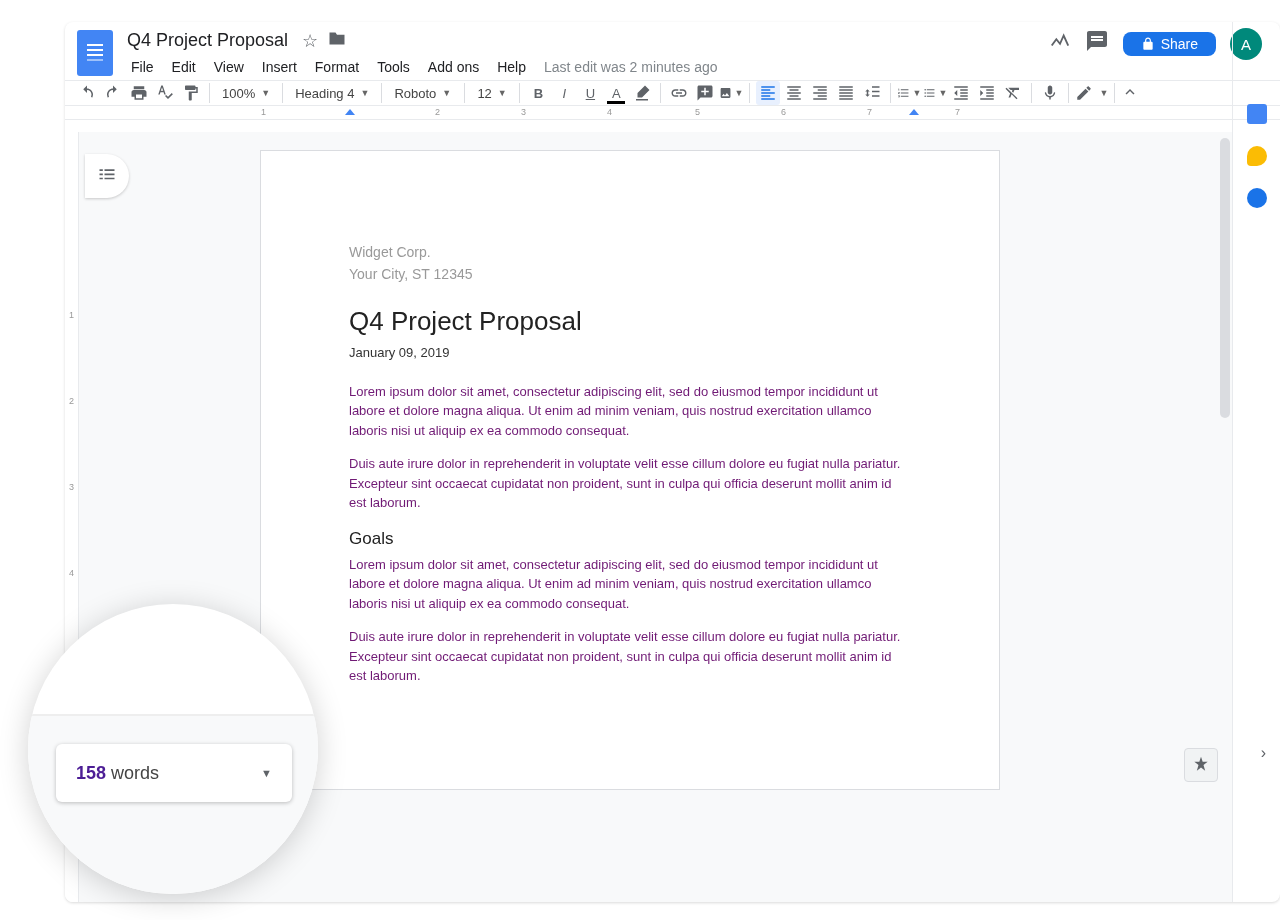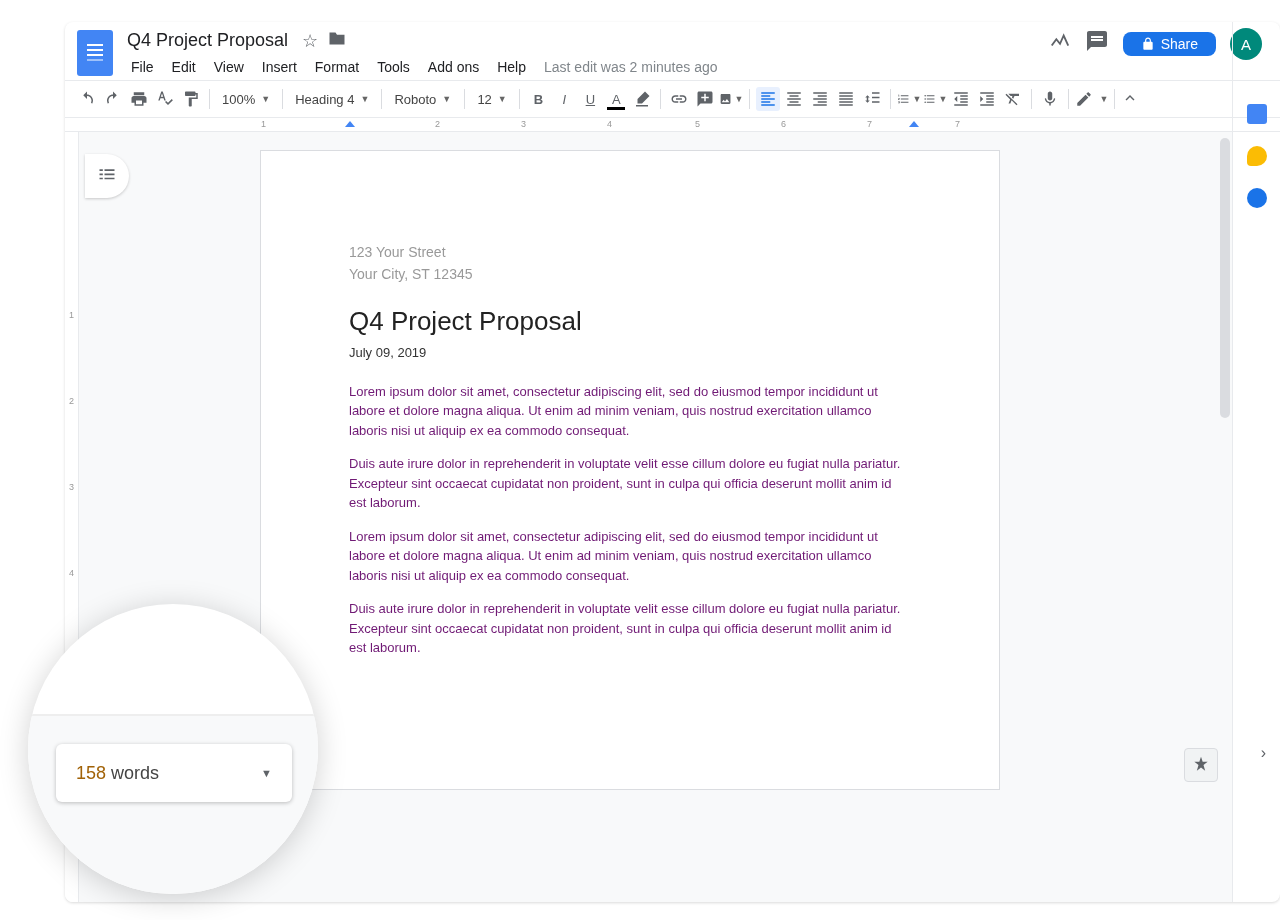--- a/index.html
+++ b/index.html
@@ -16,21 +16,21 @@
 .star-icon,.folder-icon{color:#5f6368;font-size:18px;cursor:pointer;}
 .menus{display:flex;gap:2px;font-size:14px;color:#202124;}
 .menu-item{padding:4px 8px;border-radius:4px;cursor:pointer;}
 .last-edit{color:#80868b;padding:4px 8px;font-size:14px;}
 .header-right{display:flex;align-items:center;gap:14px;padding-right:8px;}
 .hr-icon{color:#5f6368;font-size:22px;cursor:pointer;}
 .share-btn{background:#1a73e8;color:#fff;border:none;border-radius:8px;padding:4px 18px;font-size:14px;font-weight:500;display:flex;align-items:center;gap:6px;cursor:pointer;}
 .avatar{width:32px;height:32px;border-radius:50%;background:#00897b;color:#fff;display:flex;align-items:center;justify-content:center;font-size:15px;font-weight:500;}
 
 
-.toolbar{display:flex;align-items:center;padding:4px 10px;border-top:1px solid #e8eaed;border-bottom:1px solid #e8eaed;height:38px;gap:2px;font-size:13px;color:#444;}
+.toolbar{display:flex;align-items:center;padding:4px 10px;border-top:1px solid #e8eaed;border-bottom:1px solid #e8eaed;height:26px;gap:2px;font-size:13px;color:#444;}
 .tb-btn{width:24px;height:24px;display:flex;align-items:center;justify-content:center;cursor:pointer;border-radius:3px;color:#5f6368;}
 .tb-btn.active{background:#e8f0fe;color:#1a73e8;}
 .tb-sep{width:1px;height:20px;background:#dadce0;margin:0 4px;}
 .tb-sel{display:flex;align-items:center;gap:6px;padding:2px 6px;cursor:pointer;color:#444;font-size:13px;}
 .tb-sel .arrow{font-size:9px;color:#666;}
 .tb-drop{font-size:9px;color:#666;margin-left:2px;}
 .zoom-sel,.style-sel,.font-sel,.size-sel{min-width:42px;}
 .style-sel{min-width:80px;}
 .font-sel{min-width:70px;}
 
@@ -66,21 +66,21 @@
 
 
 .edit-mode{display:flex;align-items:center;gap:4px;cursor:pointer;color:#5f6368;}
 .collapse-up{cursor:pointer;color:#5f6368;}
 
 
 .magnifier{position:absolute;left:28px;bottom:26px;width:290px;height:290px;border-radius:50%;background:#fff;box-shadow:0 4px 30px rgba(0,0,0,0.18);overflow:hidden;}
 .mag-inner{position:absolute;left:0;right:0;bottom:0;height:180px;background:#f8f9fa;border-top:2px solid #eee;}
 .wc-box{position:absolute;left:28px;top:28px;width:236px;height:58px;background:#fff;border-radius:6px;box-shadow:0 1px 4px rgba(0,0,0,0.25);display:flex;align-items:center;justify-content:space-between;padding:0 20px;}
 .wc-text{font-size:18px;color:#444;}
-.wc-text b{font-weight:400;color:#a16207;}
+.wc-text b{font-weight:700;color:#4c1d95;}
 .wc-arrow{font-size:11px;color:#5f6368;}
 
 
 .scroll-thumb{position:absolute;right:50px;top:116px;width:10px;height:280px;background:#dadce0;border-radius:5px;}
 
 
 .tc-icon{position:relative;}
 .tc-icon::after{content:"";position:absolute;bottom:1px;left:3px;width:18px;height:3px;background:#000;}
 .hl-icon{position:relative;}
 </style>
@@ -307,26 +307,27 @@
       <span class="v-mark" style="top:436px">4</span>
       <span class="v-mark" style="top:522px">5</span>
       <span class="v-mark" style="top:608px">6</span>
     </div>
     <div class="outline-btn">
       <svg viewBox="0 0 24 24">
           <path fill="#5f6368" d="M3 4h4v2H3zm0 5h4v2H3zm0 5h4v2H3zm6-10h12v2H9zm0 5h12v2H9zm0 5h12v2H9z"></path>
         </svg>
     </div>
     <div class="page">
-      <div class="company">123 Your Street</div>
+      <div class="company">Widget Corp.</div>
       <div class="company">Your City, ST 12345</div>
       <h1>Q4 Project Proposal</h1>
-      <div class="date">July 09, 2019</div>
+      <div class="date">January 09, 2019</div>
       <p>Lorem ipsum dolor sit amet, consectetur adipiscing elit, sed do eiusmod tempor incididunt ut labore et dolore magna aliqua. Ut enim ad minim veniam, quis nostrud exercitation ullamco laboris nisi ut aliquip ex ea commodo consequat.</p>
       <p>Duis aute irure dolor in reprehenderit in voluptate velit esse cillum dolore eu fugiat nulla pariatur. Excepteur sint occaecat cupidatat non proident, sunt in culpa qui officia deserunt mollit anim id est laborum.</p>
+      <h2>Goals</h2>
       <p>Lorem ipsum dolor sit amet, consectetur adipiscing elit, sed do eiusmod tempor incididunt ut labore et dolore magna aliqua. Ut enim ad minim veniam, quis nostrud exercitation ullamco laboris nisi ut aliquip ex ea commodo consequat.</p>
       <p>Duis aute irure dolor in reprehenderit in voluptate velit esse cillum dolore eu fugiat nulla pariatur. Excepteur sint occaecat cupidatat non proident, sunt in culpa qui officia deserunt mollit anim id est laborum.</p>
     </div>
   </div>
 
   <div class="sidepanel">
     <div class="sp-icon cal-icon"></div>
     <div class="sp-icon keep-icon"></div>
     <div class="sp-icon tasks-icon"></div>
     <span class="sp-expand">›</span>

